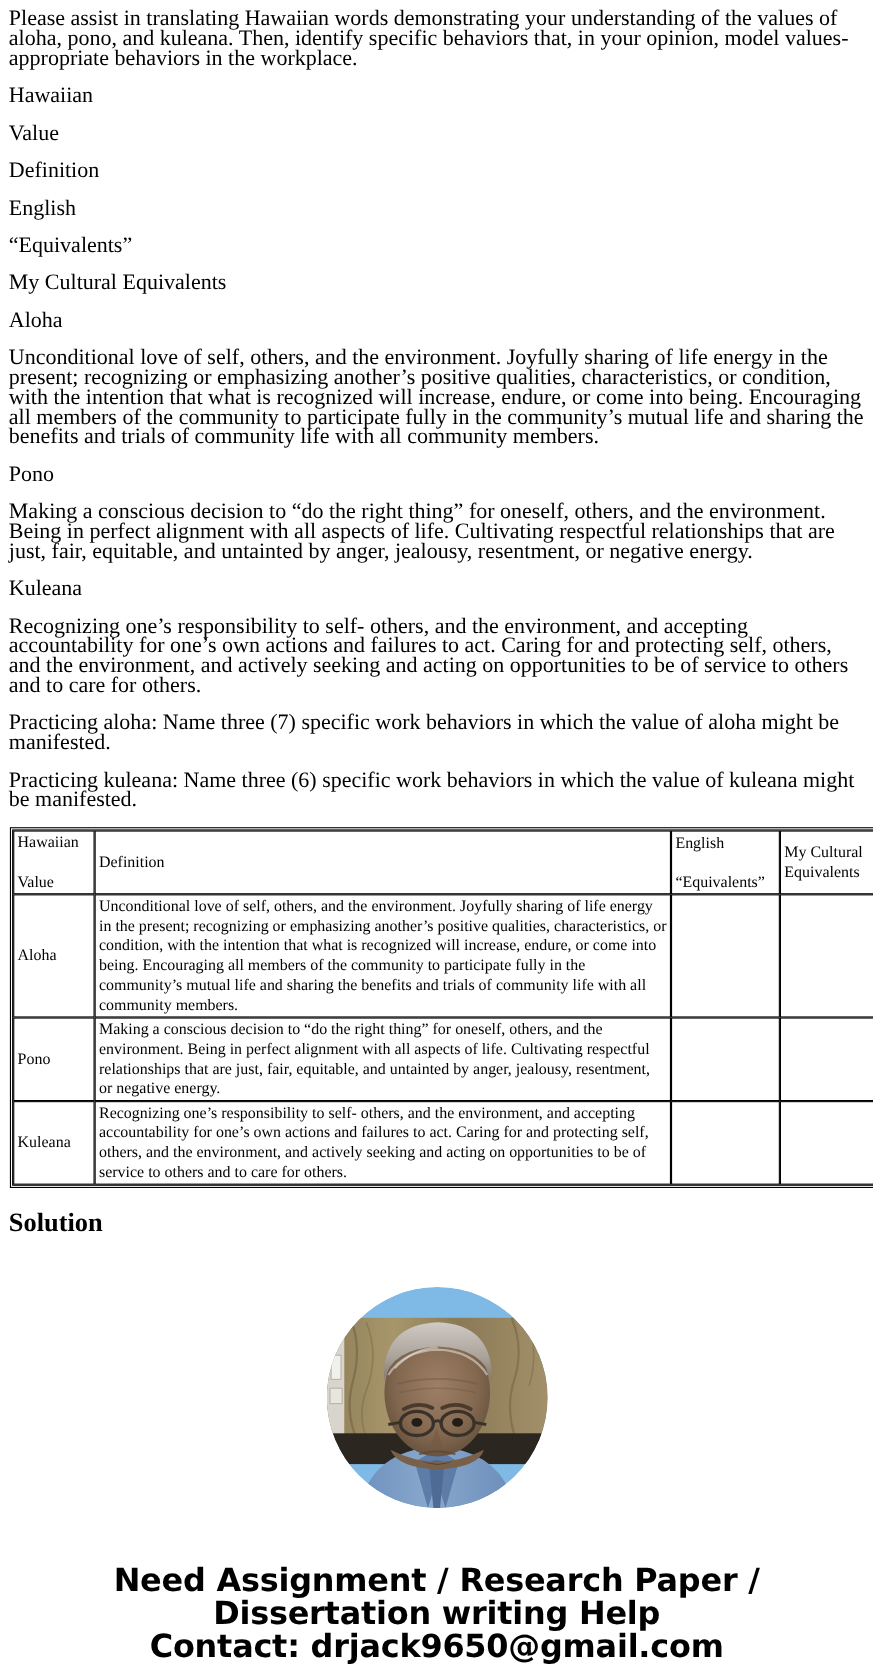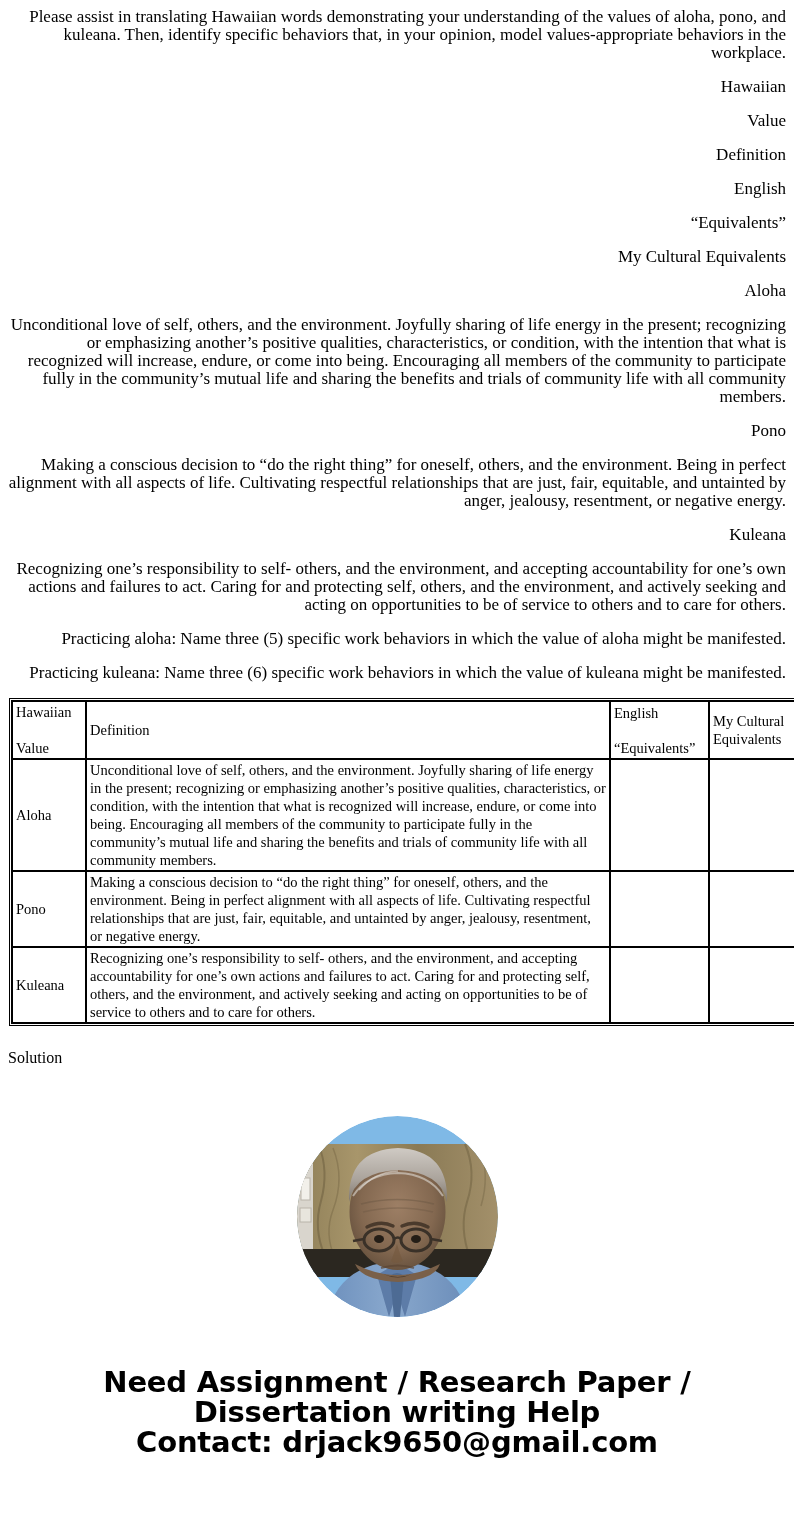--- a/index.html
+++ b/index.html
@@ -15,24 +15,24 @@
     color: #000000;
     -webkit-font-smoothing: antialiased;
   }
   .page {
     width: 794px;
     box-sizing: border-box;
     padding: 0 8px;
     position: relative;
   }
   p.body-text {
-    font-size: 17px;
+    font-size: 20px;
     line-height: 18px;
     margin: 0 0 16px 0;
-    text-align: right;
+    text-align: left;
   }
   p.body-text:first-child {
     margin-top: 8px;
   }
   
   table.values-table {
     border-collapse: separate;
     border-spacing: 0;
     border: 3px double #000;
     width: 777px;
@@ -56,22 +56,22 @@
   td.hdr-value   { vertical-align: top; }
   td.hdr-value .stack-top { display: block; }
   td.hdr-value .stack-bot { display: block; margin-top: 18px; }
   td.hdr-eng .stack-top { display: block; }
   td.hdr-eng .stack-bot { display: block; margin-top: 17px; }
   td.hdr-def { vertical-align: middle; }
   td.empty-cell { }
 
   
   h2.solution {
-    font-size: 16px;
-    font-weight: normal;
+    font-size: 24px;
+    font-weight: bold;
     margin: 22px 0 0 0;
     line-height: 20px;
     font-family: "Liberation Serif", "DejaVu Serif", serif;
   }
 
   
   .avatar-wrap {
     width: 100%;
     display: flex;
     justify-content: center;
@@ -118,21 +118,21 @@
   <p class="body-text">Aloha</p>
   <p class="body-text">Unconditional love of self, others, and the environment. Joyfully sharing of life energy in the present; recognizing or emphasizing another’s positive qualities, characteristics, or condition, with the intention that what is recognized will increase, endure, or come into being. Encouraging all members of the community to participate fully in the community’s mutual life and sharing the benefits and trials of community life with all community members.</p>
 
   <p class="body-text">Pono</p>
   <p class="body-text">Making a conscious decision to “do the right thing” for oneself, others, and the environment. Being in perfect alignment with all aspects of life. Cultivating respectful relationships that are just, fair, equitable, and untainted by anger, jealousy, resentment, or negative energy.</p>
 
   <p class="body-text">Kuleana</p>
   <p class="body-text">Recognizing one’s responsibility to self- others, and the environment, and accepting accountability for one’s own actions and failures to act. Caring for and protecting self, others, and the environment, and actively seeking and acting on opportunities to be of service to others and to care for others.</p>
 
 
-  <p class="body-text">Practicing aloha: Name three (5) specific work behaviors in which the value of aloha might be manifested.</p>
+  <p class="body-text">Practicing aloha: Name three (7) specific work behaviors in which the value of aloha might be manifested.</p>
   <p class="body-text">Practicing kuleana: Name three (6) specific work behaviors in which the value of kuleana might be manifested.</p>
 
   <table class="values-table">
     <tbody>
       <tr>
         <td class="col-value hdr-value">
           <span class="stack-top">Hawaiian</span>
           <span class="stack-bot">Value</span>
         </td>
         <td class="col-def hdr-def">Definition</td>

